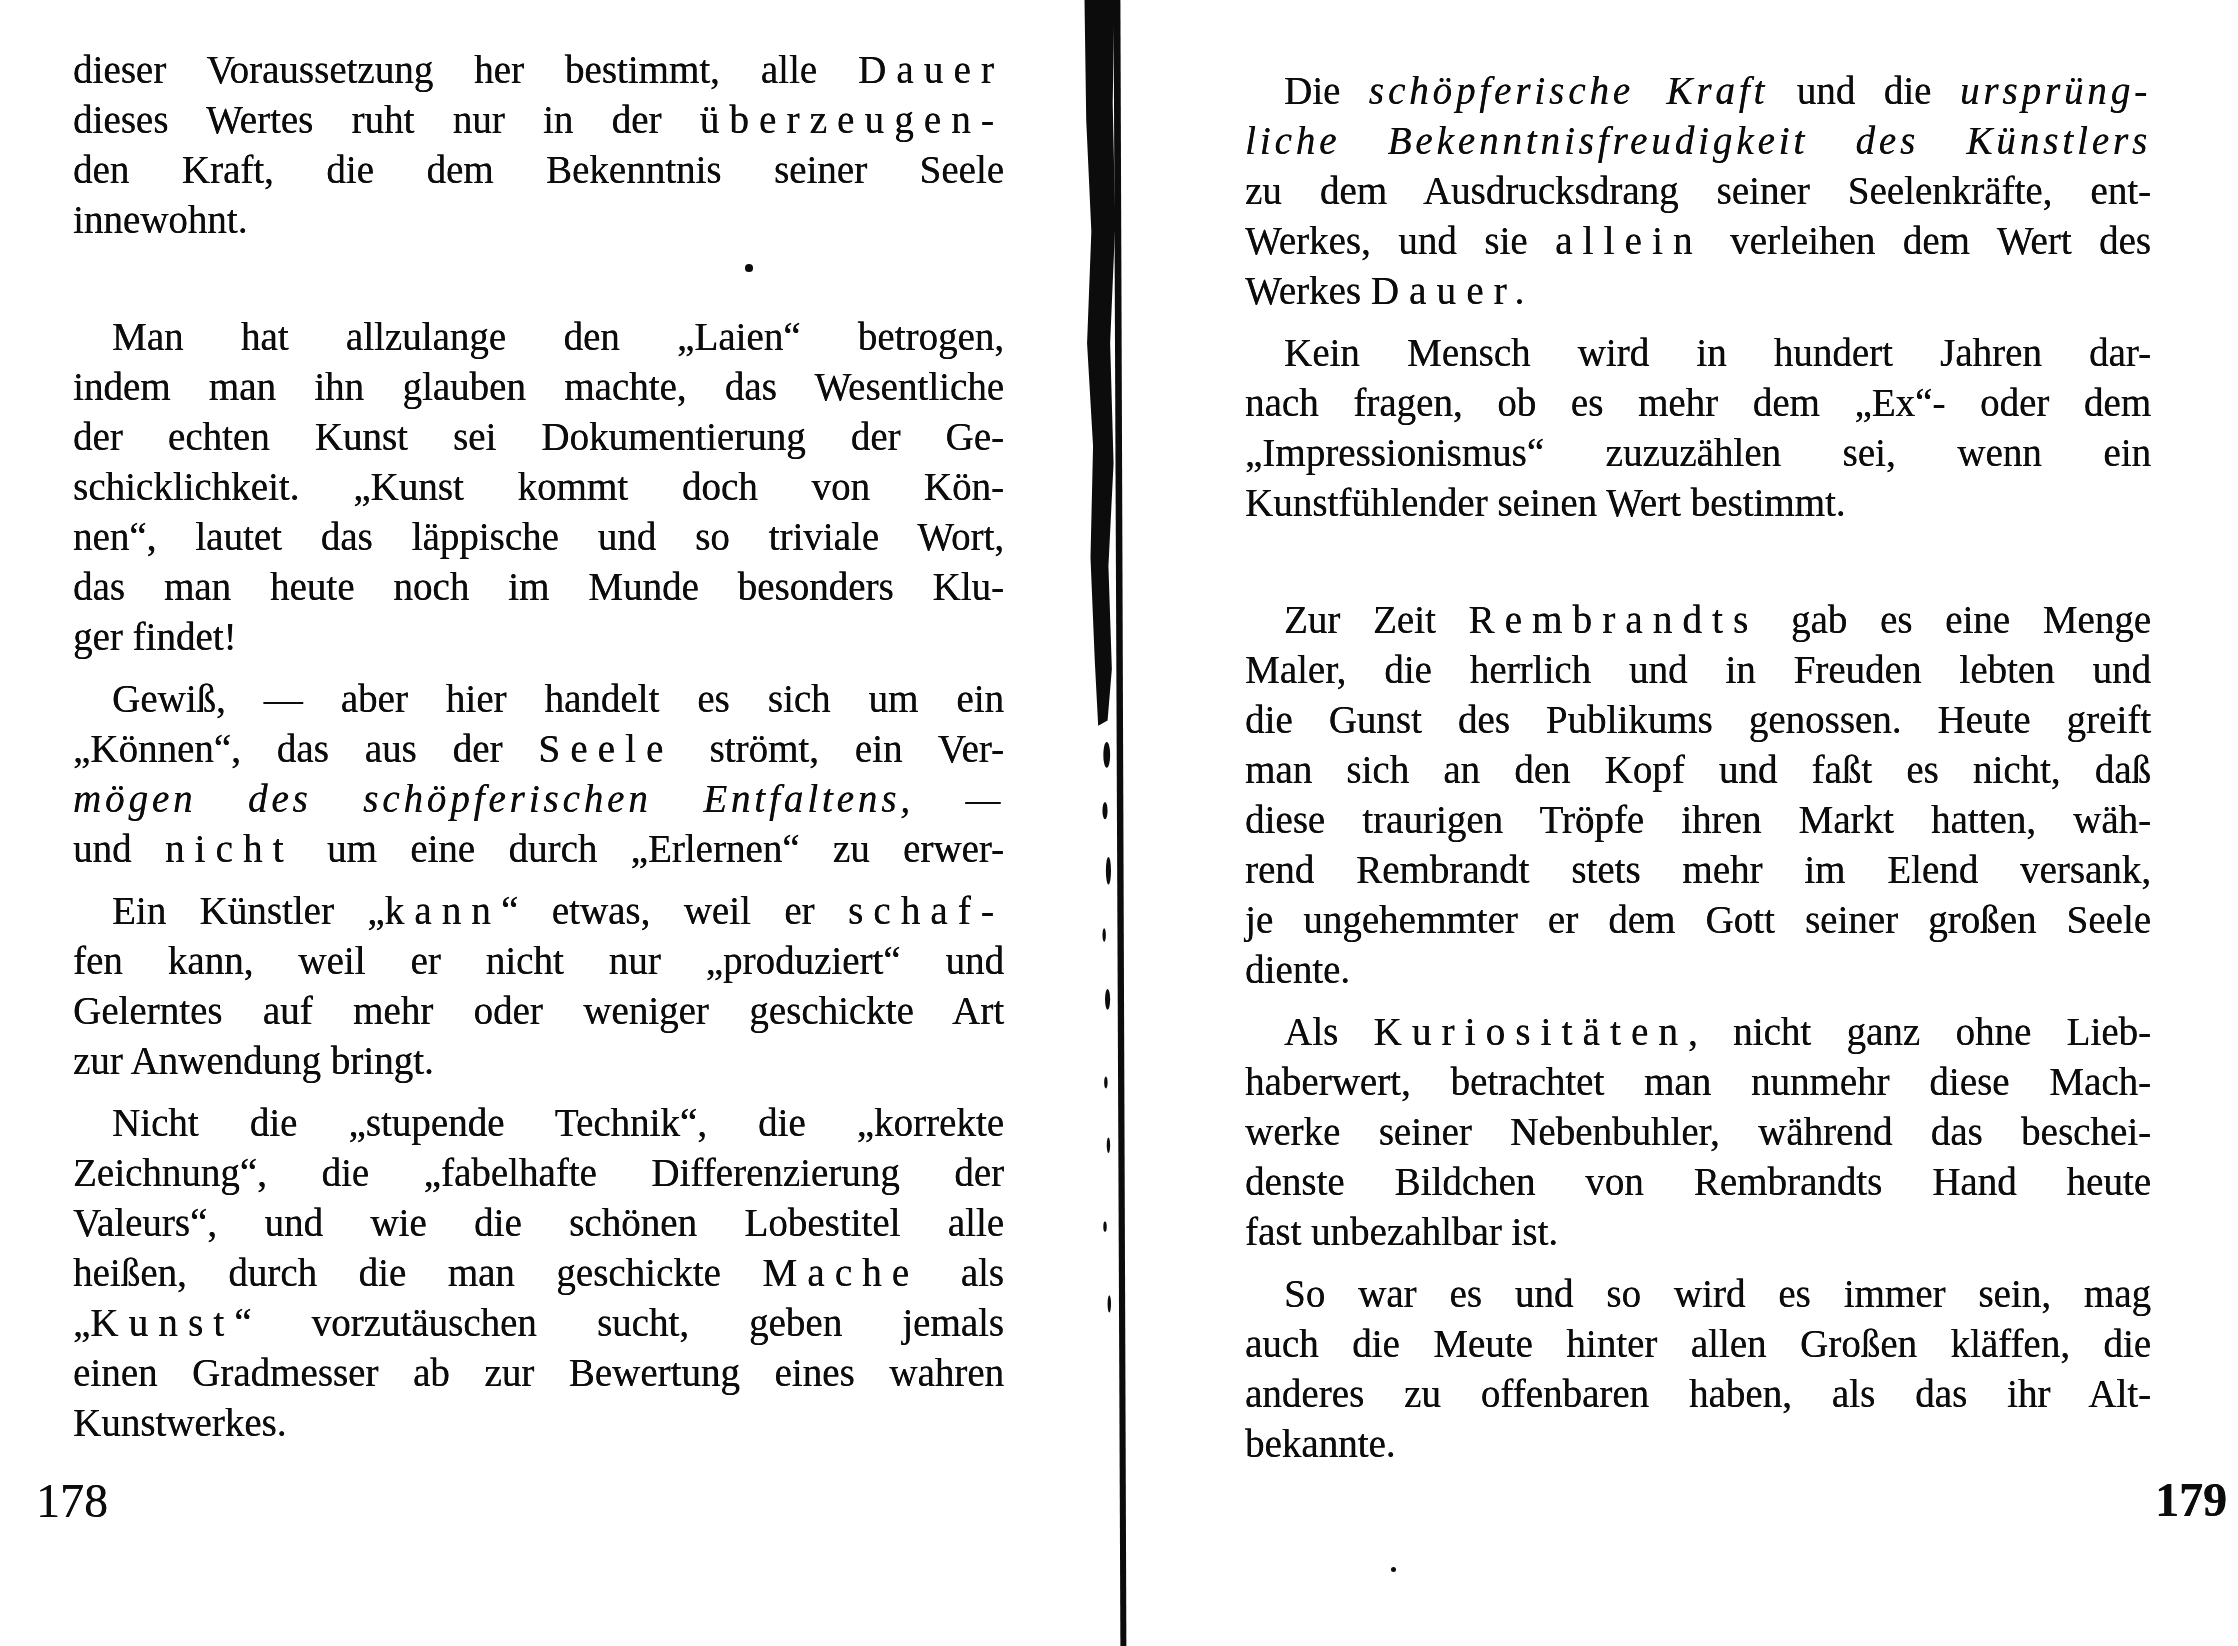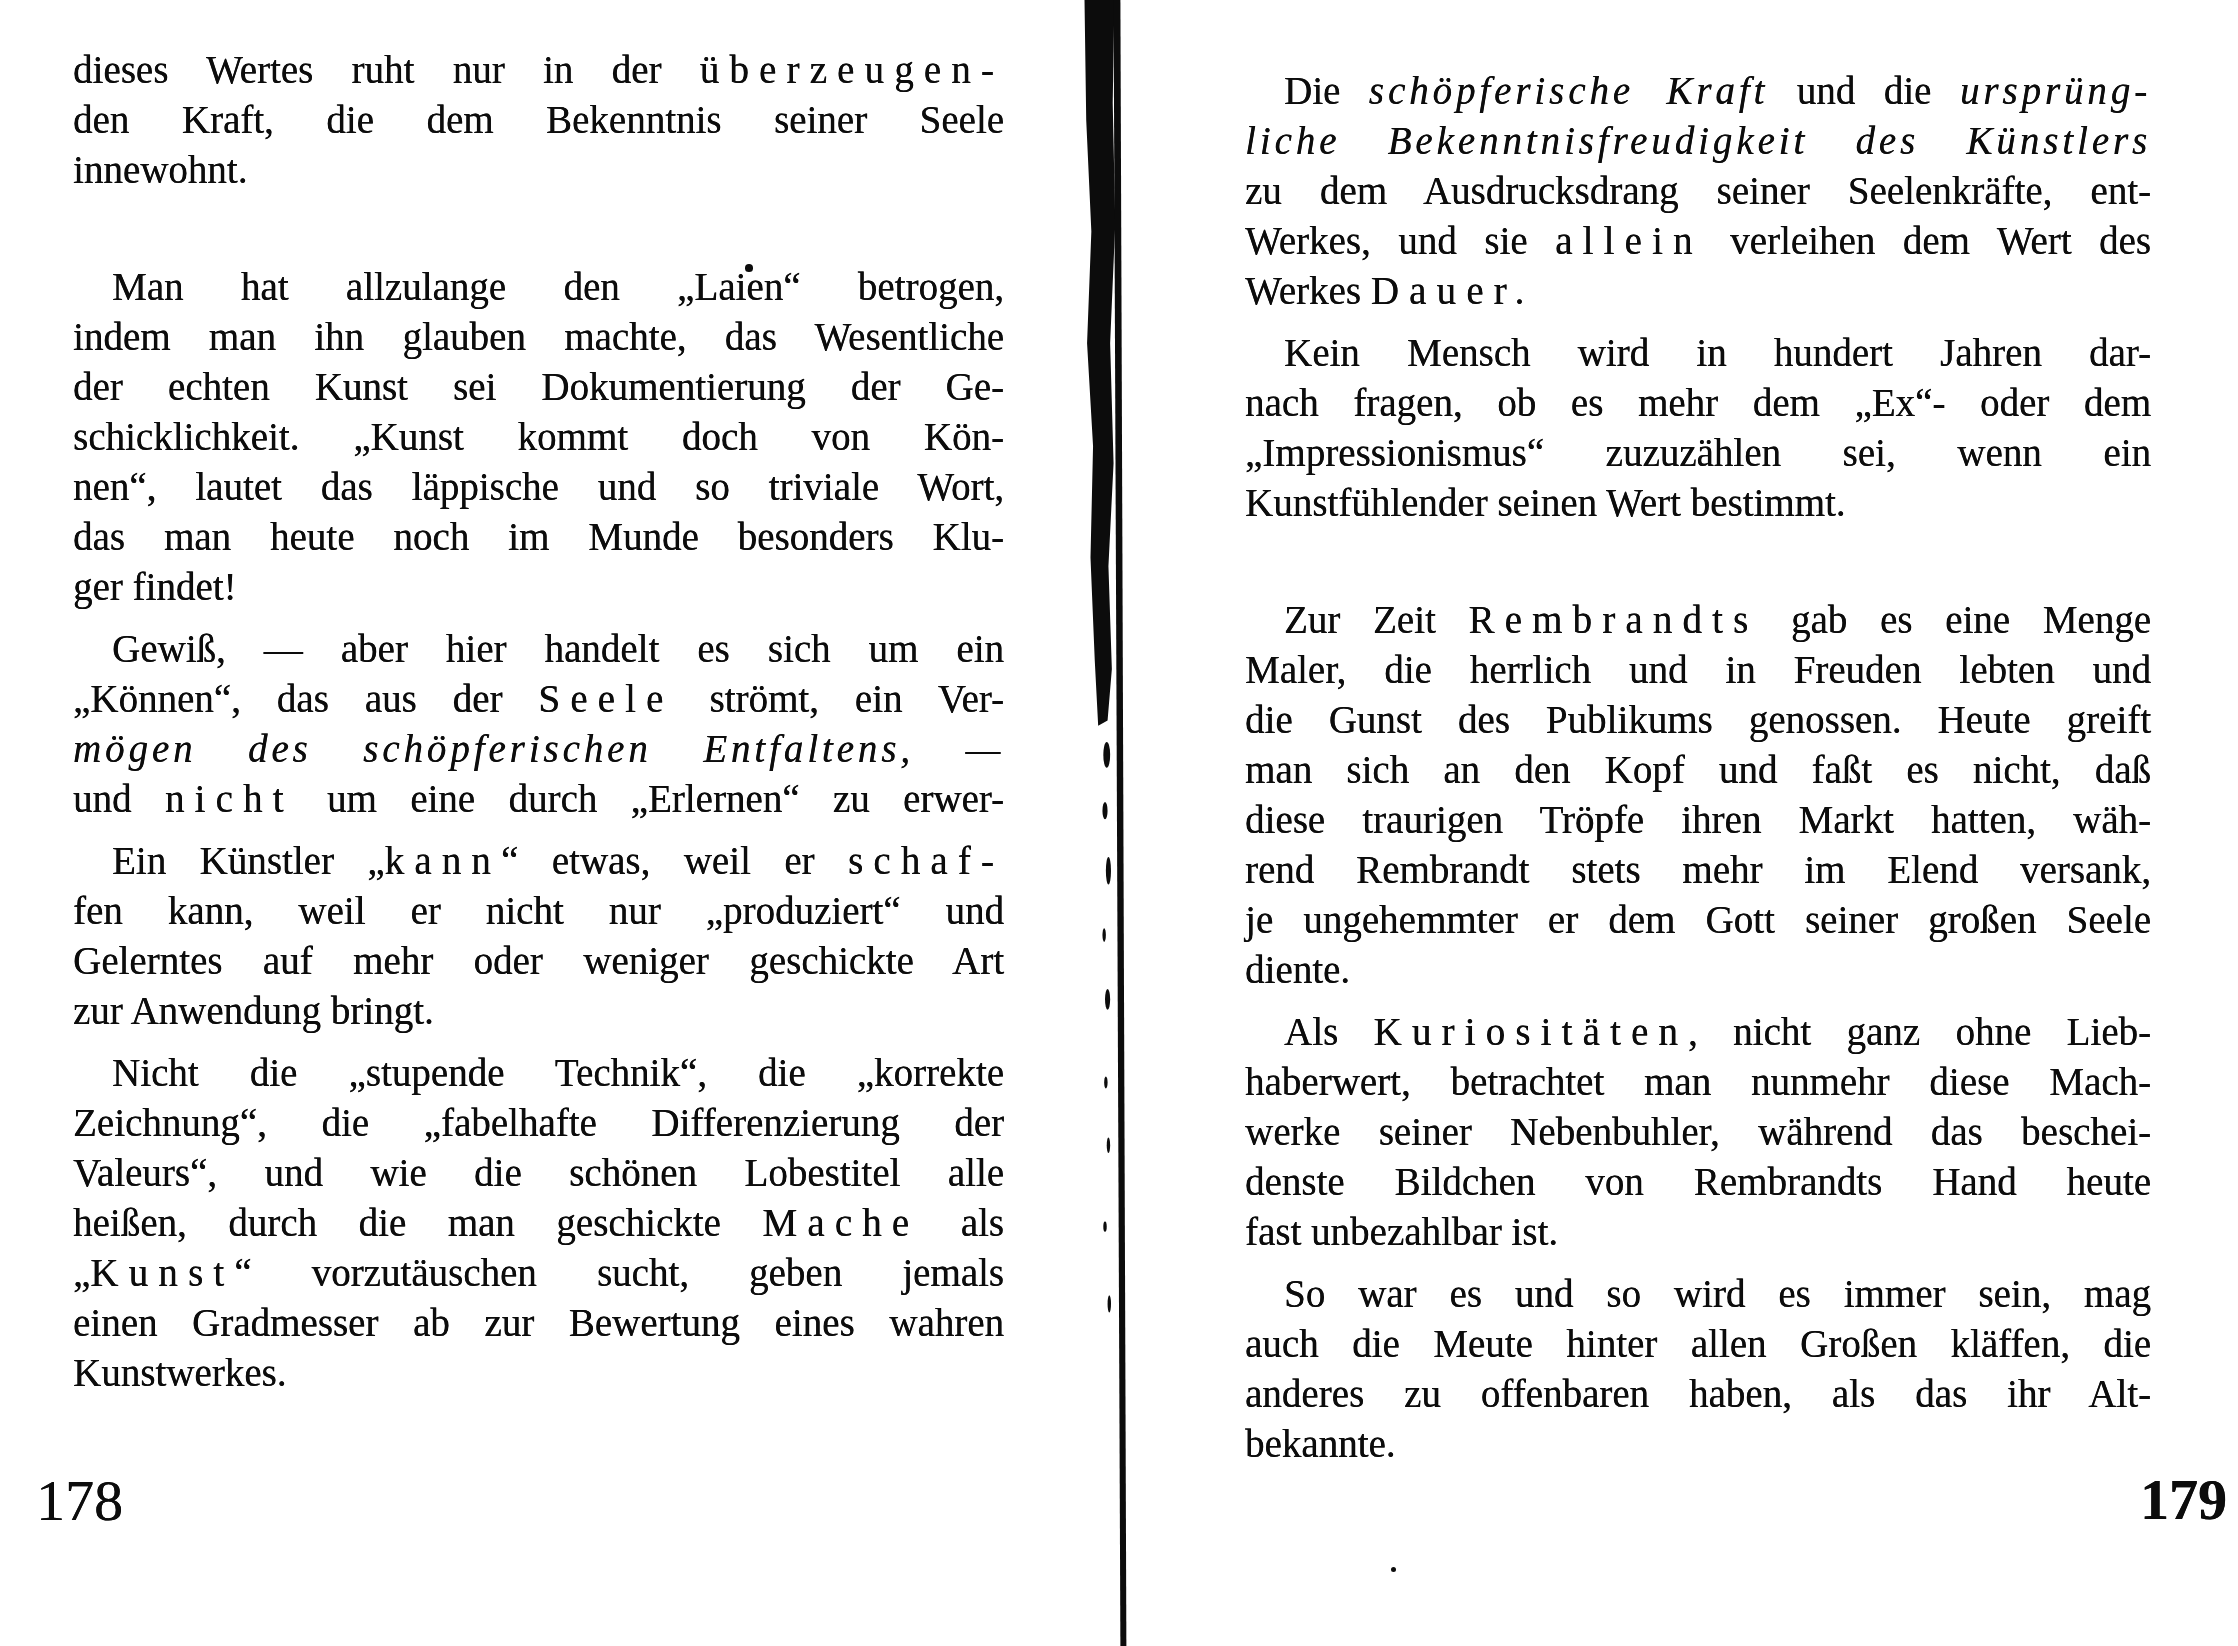--- a/index.html
+++ b/index.html
@@ -20,38 +20,39 @@
   .line{
     font-size:39px;line-height:50px;white-space:normal;
     text-align:justify;
     text-shadow:0.3px 0 0 #0c0c0c;
   }
   .line.just{text-align:justify;text-align-last:justify;}
   .para.indent .line:first-child{text-indent:39px;}
   .sp1{letter-spacing:0.10em;font-style:italic;}
   .sp2{letter-spacing:0.26em;}
   .pagenum{
-    position:absolute;font-size:58px;line-height:46px;color:#0c0c0c;
+    position:absolute;font-size:48px;line-height:46px;color:#0c0c0c;
     text-shadow:0.3px 0 0 #0c0c0c;
   }
   #pagenum-left{left:36px;top:1478px;}
   #pagenum-right{right:12px;top:1477px;font-weight:bold;}
   #gutter{position:absolute;left:1064px;top:0;width:94px;height:1647px;}
   .speck{position:absolute;background:#0c0c0c;border-radius:50%;}
   #speck-1{left:745px;top:264px;width:7.7px;height:7.7px;}
   #speck-2{left:1391px;top:1567px;width:5.1px;height:5.1px;}
 </style>
 </head>
 <body style="background: rgb(255, 255, 255);">
 
 <main>
 
   <section class="page" id="page-left">
     <div class="text-block" id="text-left" style="color: rgb(12, 12, 12);">
         <div class="para first">
+          <div class="line just"><span>dieser Voraussetzung her bestimmt, alle </span><span class="sp2">Dauer</span></div>
           <div class="line just"><span>dieses Wertes ruht nur in der </span><span class="sp2">überzeugen-</span></div>
           <div class="line just"><span>den Kraft, die dem Bekenntnis seiner Seele</span></div>
           <div class="line"><span>innewohnt.</span></div>
         </div>
         <div class="para gap-section indent">
           <div class="line just"><span>Man hat allzulange den „Laien“ betrogen,</span></div>
           <div class="line just"><span>indem man ihn glauben machte, das Wesentliche</span></div>
           <div class="line just"><span>der echten Kunst sei Dokumentierung der Ge-</span></div>
           <div class="line just"><span>schicklichkeit. „Kunst kommt doch von Kön-</span></div>
           <div class="line just"><span>nen“, lautet das läppische und so triviale Wort,</span></div>

